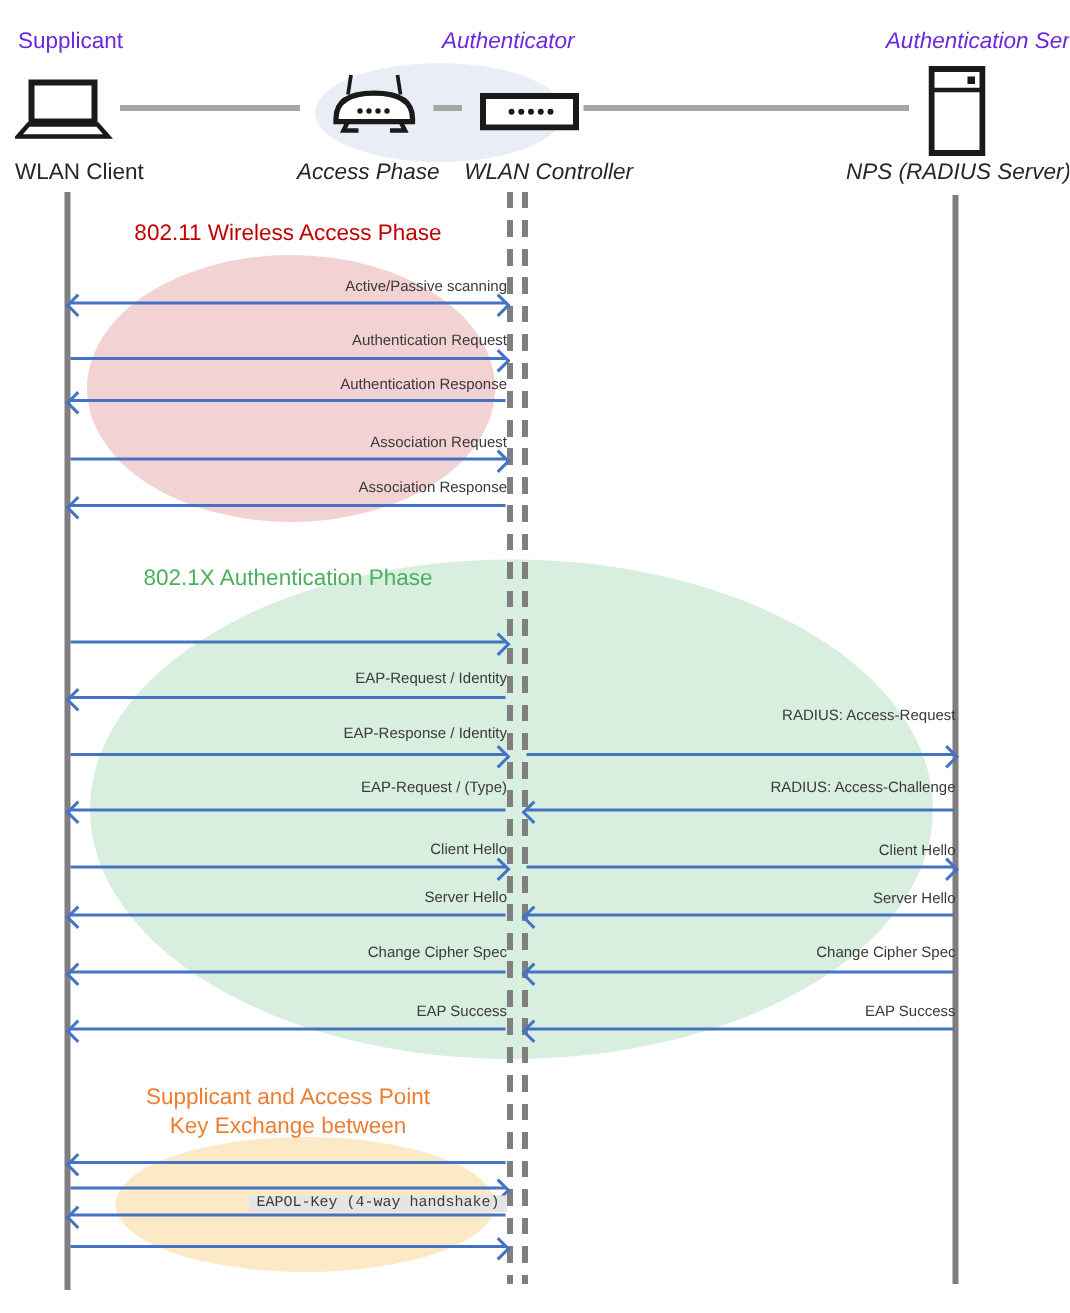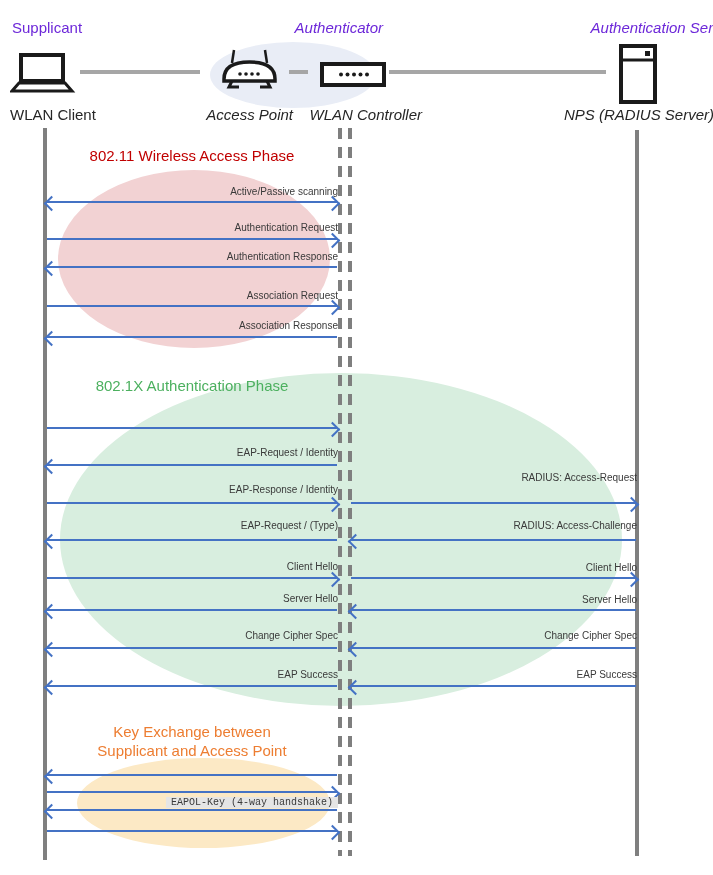--- a/index.html
+++ b/index.html
@@ -67,21 +67,21 @@
       <circle cx="40.5" cy="12.5" r="2" fill="#1a1a1a"></circle>
     <circle cx="47" cy="12.5" r="2" fill="#1a1a1a"></circle>
   </svg>
   <svg class="icon" style="left:619px;top:44px" width="38" height="60" viewBox="0 0 38 60">
     <rect x="2" y="2" width="34" height="56" fill="#fff" stroke="#1a1a1a" stroke-width="4"></rect>
     <line x1="2" y1="16" x2="36" y2="16" stroke="#1a1a1a" stroke-width="3"></line>
     <rect x="26" y="7" width="5" height="5" fill="#1a1a1a"></rect>
   </svg>
 
   <div class="device-label" style="left:10px">WLAN Client</div>
-  <div class="device-label center" style="left:193px;width:100px">Access Point</div>
+  <div class="device-label center" style="left:193px;width:100px">Access Phase</div>
   <div class="device-label center" style="left:302px;width:120px">WLAN Controller</div>
   <div class="device-label center" style="left:554px;width:160px">NPS (RADIUS Server)</div>
 
   <div class="lifeline" style="left:43px;top:128px;height:732px"></div>
   <div class="lifeline dashed" style="left:338px;top:128px;height:728px"></div>
   <div class="lifeline dashed" style="left:348px;top:128px;height:728px"></div>
   <div class="lifeline" style="left:635px;top:130px;height:726px"></div>
 
 <div class="phase-ellipse" style="left: 58px; top: 170px; width: 272px; height: 178px; background: rgb(242, 210, 211);"></div>
     <div class="phase-title" style="top: 146px; color: rgb(192, 0, 0);">
@@ -181,22 +181,22 @@
       <span class="chev cl"></span>
     </div>
     <div class="msg-label span-left" style="top: 666px;"><span>EAP Success</span></div>
     <div class="msg-arrow span-right" style="top: 680px;">
       <span class="line"></span>
       <span class="chev cl"></span>
     </div>
     <div class="msg-label span-right" style="top: 666px;"><span>EAP Success</span></div>
     <div class="phase-ellipse" style="left: 77px; top: 758px; width: 253px; height: 90px; background: rgb(252, 233, 197);"></div>
     <div class="phase-title" style="top: 722px; color: rgb(237, 125, 49);">
+      <div>Supplicant and Access Point</div>
       <div>Key Exchange between</div>
-      <div>Supplicant and Access Point</div>
     </div>
     <div class="msg-arrow span-left" style="top: 769px;">
       <span class="line"></span>
       <span class="chev cl"></span>
     </div>
     <div class="msg-arrow span-left" style="top: 786px;">
       <span class="line"></span>
       <span class="chev cr"></span>
     </div>
     <div class="msg-arrow span-left" style="top: 804px;">

